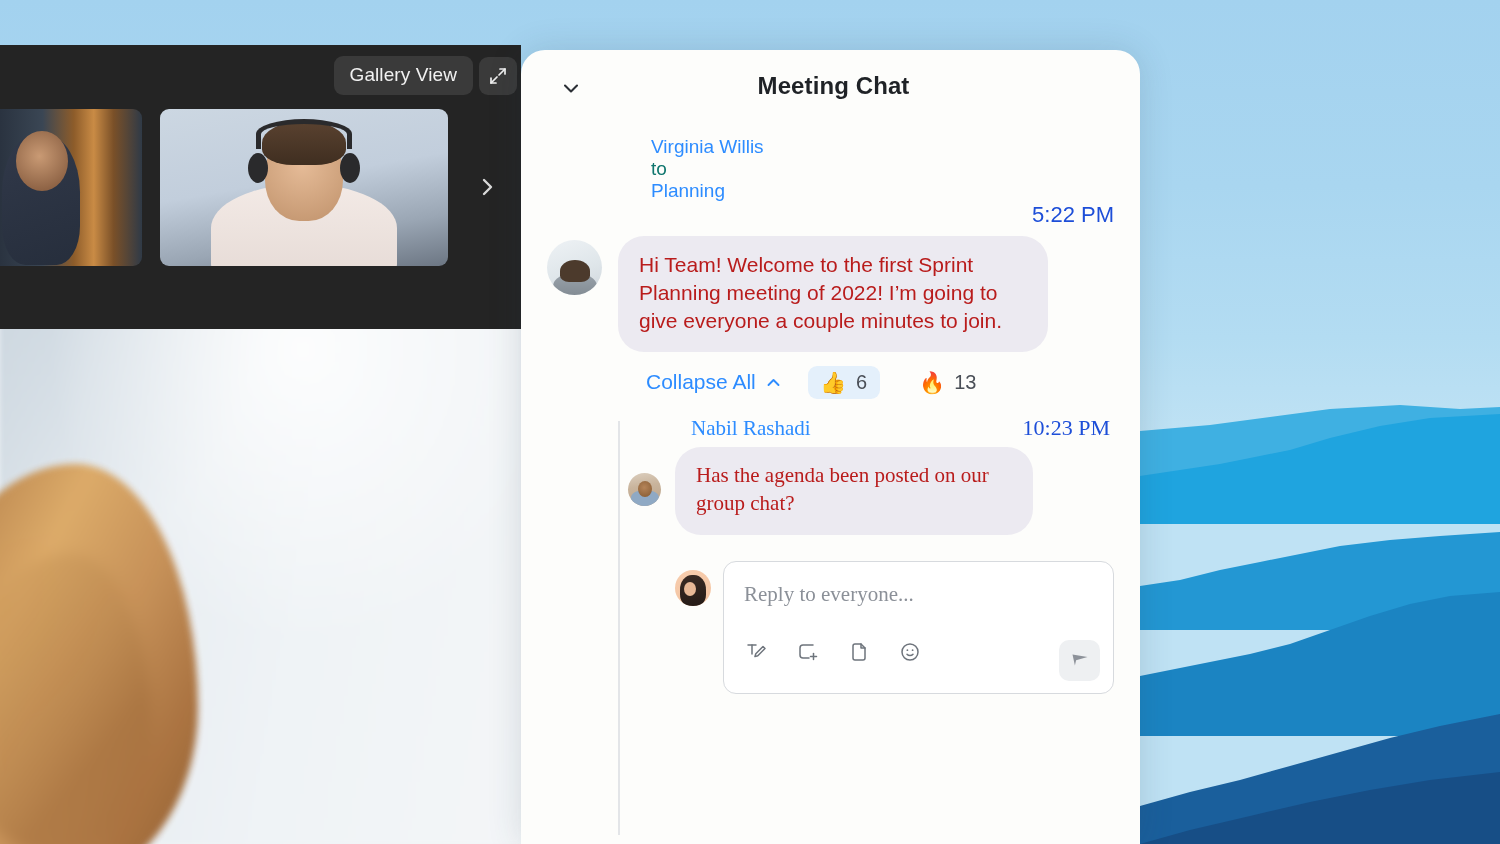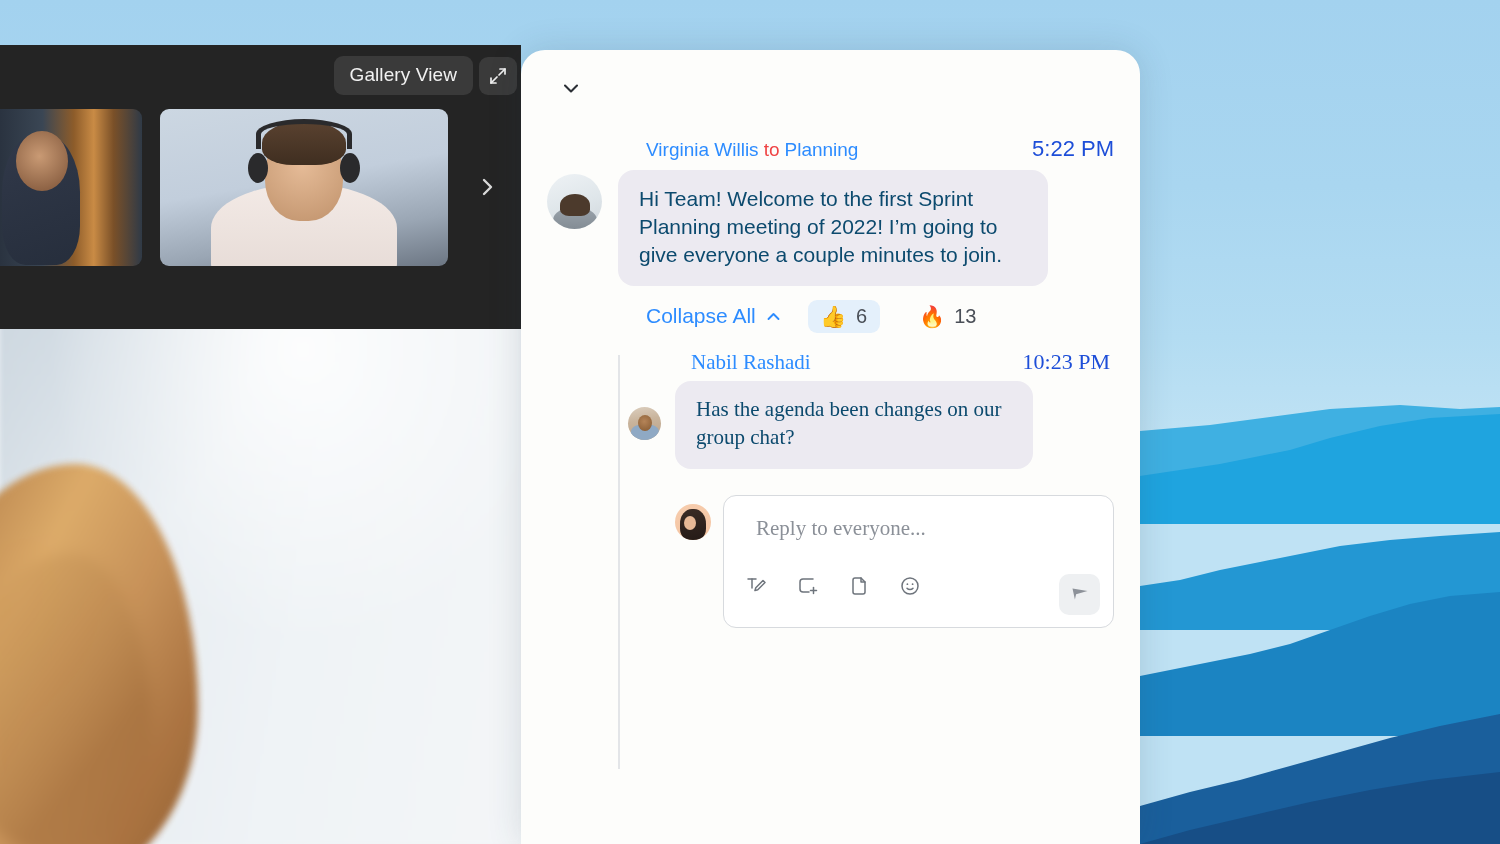--- a/index.html
+++ b/index.html
@@ -198,23 +198,24 @@
     padding-left: 6px;
   }
 
   .messages { padding: 14px 26px 0 26px; }
 
   .msg-meta {
     display: flex; align-items: baseline;
     font-size: 19px;
     margin-left: 99px;
     margin-bottom: 8px;
+    flex-direction: column;
   }
   .sender { color: #2d8cff; font-weight: 400; }
-  .to-word { color: #ef4444; margin: 0 5px; }
+  .to-word { color: #0f766e; margin: 0 5px; }
   .recipient { color: #2d8cff; }
   .msg-time {
     margin-left: auto;
     color: #1d4ed8;
     font-size: 22px;
   }
 
   .msg-row { display: flex; align-items: flex-start; gap: 16px; }
   .avatar {
     flex: none;
@@ -268,25 +269,25 @@
   }
   .av-me::after {
     content: ""; position: absolute;
     left: 42%; top: 34%; transform: translateX(-50%);
     width: 12px; height: 14px; border-radius: 50%;
     background: #e7b896;
   }
 
   .bubble {
     background: #eceaf1;
-    border-radius: 16px;
+    border-radius: 26px;
     padding: 15px 21px 17px;
     font-size: 21px;
     line-height: 1.33;
-    color: #0c4a6e;
+    color: #b91c1c;
     max-width: 430px;
   }
 
   .reaction-row {
     display: flex; align-items: center; gap: 26px;
     margin-left: 99px;
     margin-top: 14px;
   }
   .collapse-all {
     color: #2d8cff;
@@ -339,21 +340,20 @@
     border: 1px solid #d7dade;
     border-radius: 13px;
     background: #fff;
     padding: 20px 20px 14px;
     position: relative;
     min-height: 133px;
   }
   .composer-placeholder {
     font-size: 21px;
     color: #8b9098;
-    margin-left: 12px;
   }
   .composer-tools {
     display: flex; align-items: center; gap: 25px;
     margin-top: 32px;
   }
   .tool { width: 26px; height: 26px; display: flex; align-items: center; justify-content: center; }
   .send-btn {
     position: absolute;
     right: 13px; bottom: 12px;
     width: 41px; height: 41px;
@@ -443,20 +443,21 @@
   </div>
 
   <div class="chat-panel">
 
     <div class="chat-header">
       <div class="collapse-chevron">
         <svg width="22" height="22" viewBox="0 0 22 22" fill="none" stroke="#2b2f35" stroke-width="2.1" stroke-linecap="round" stroke-linejoin="round">
           <path d="M5 8.5l6 6 6-6"></path>
         </svg>
       </div>
+      <div class="chat-title">Meeting Chat</div>
     </div>
 
     <div class="messages">
 
       <div>
         <div class="msg-meta">
           <span class="sender">Virginia Willis</span>
           <span class="to-word">to</span>
           <span class="recipient">Planning</span>
           <span class="msg-time">5:22 PM</span>
@@ -489,21 +490,21 @@
       <div class="thread">
         <div class="thread-line"></div>
 
         <div class="thread-meta">
           <span class="sender">Nabil Rashadi</span>
           <span class="msg-time">10:23 PM</span>
         </div>
 
         <div class="thread-row">
           <div class="avatar sm av-nabil"></div>
-          <div class="bubble">Has the agenda been changes on our group chat?</div>
+          <div class="bubble">Has the agenda been posted on our group chat?</div>
         </div>
 
 
         <div class="composer-wrap">
           <div class="avatar me av-me"></div>
           <div class="composer">
             <div class="composer-placeholder">Reply to everyone...</div>
 
             <div class="composer-tools">
               <div class="tool">

